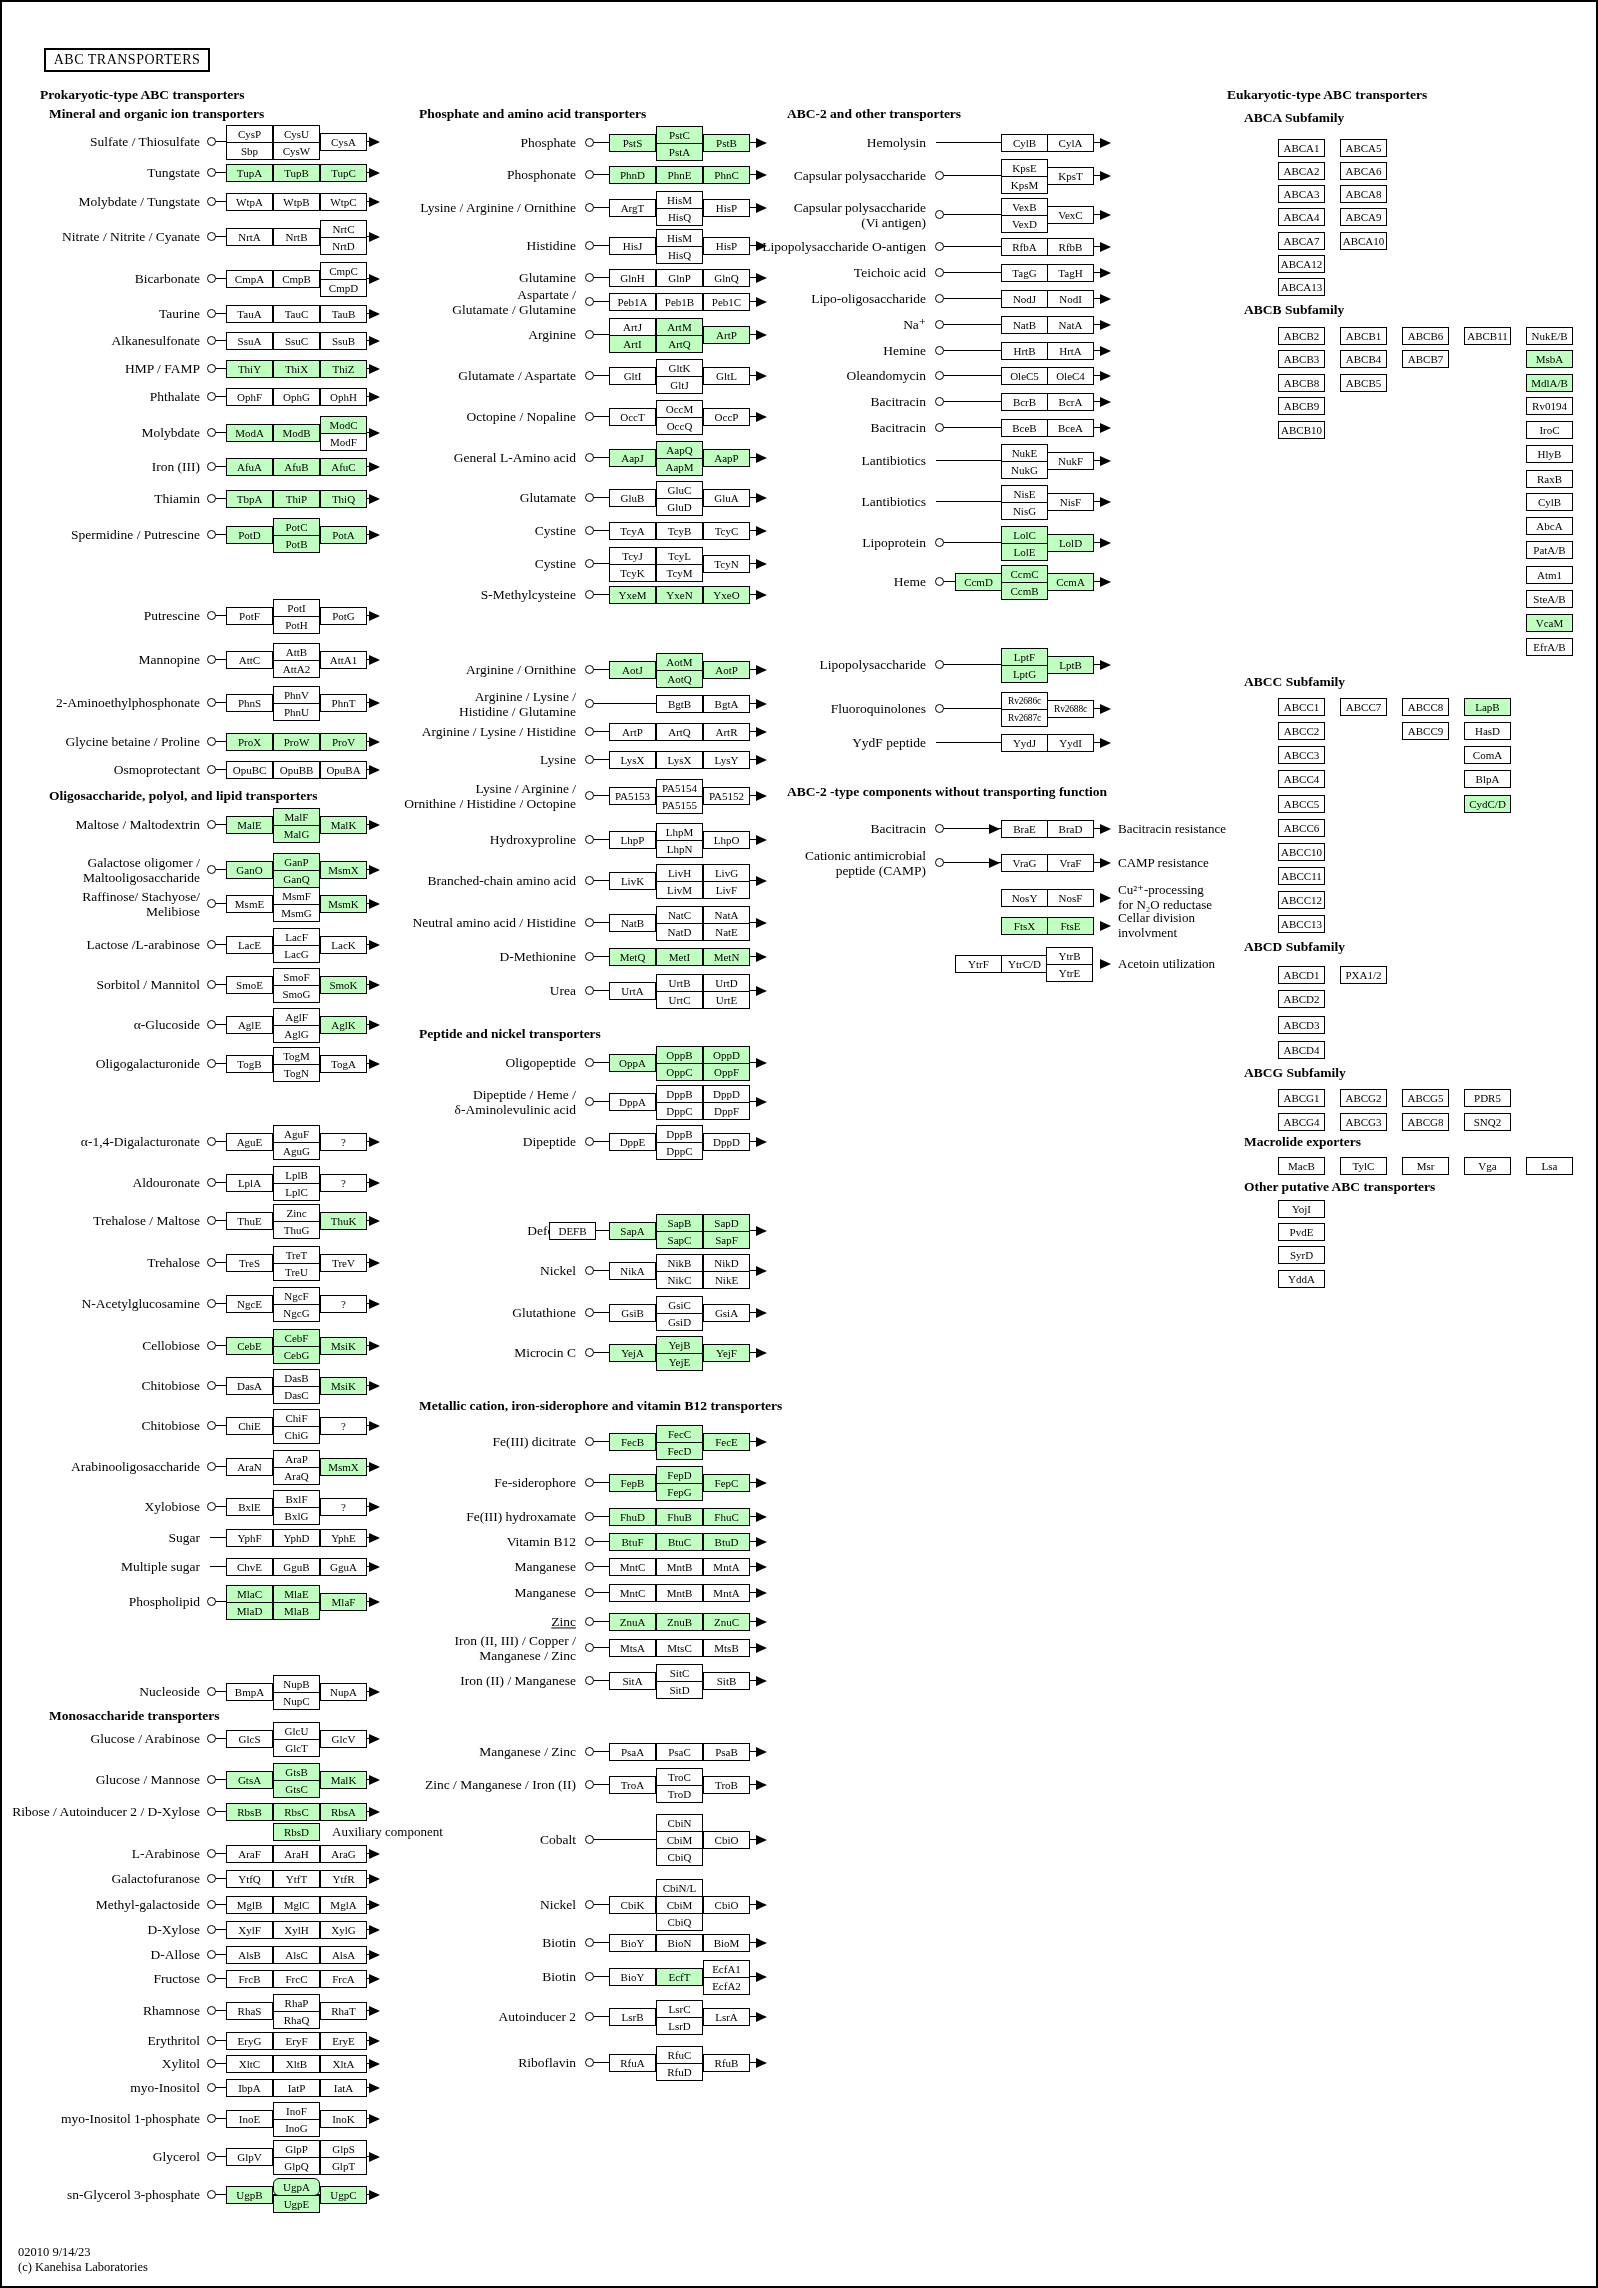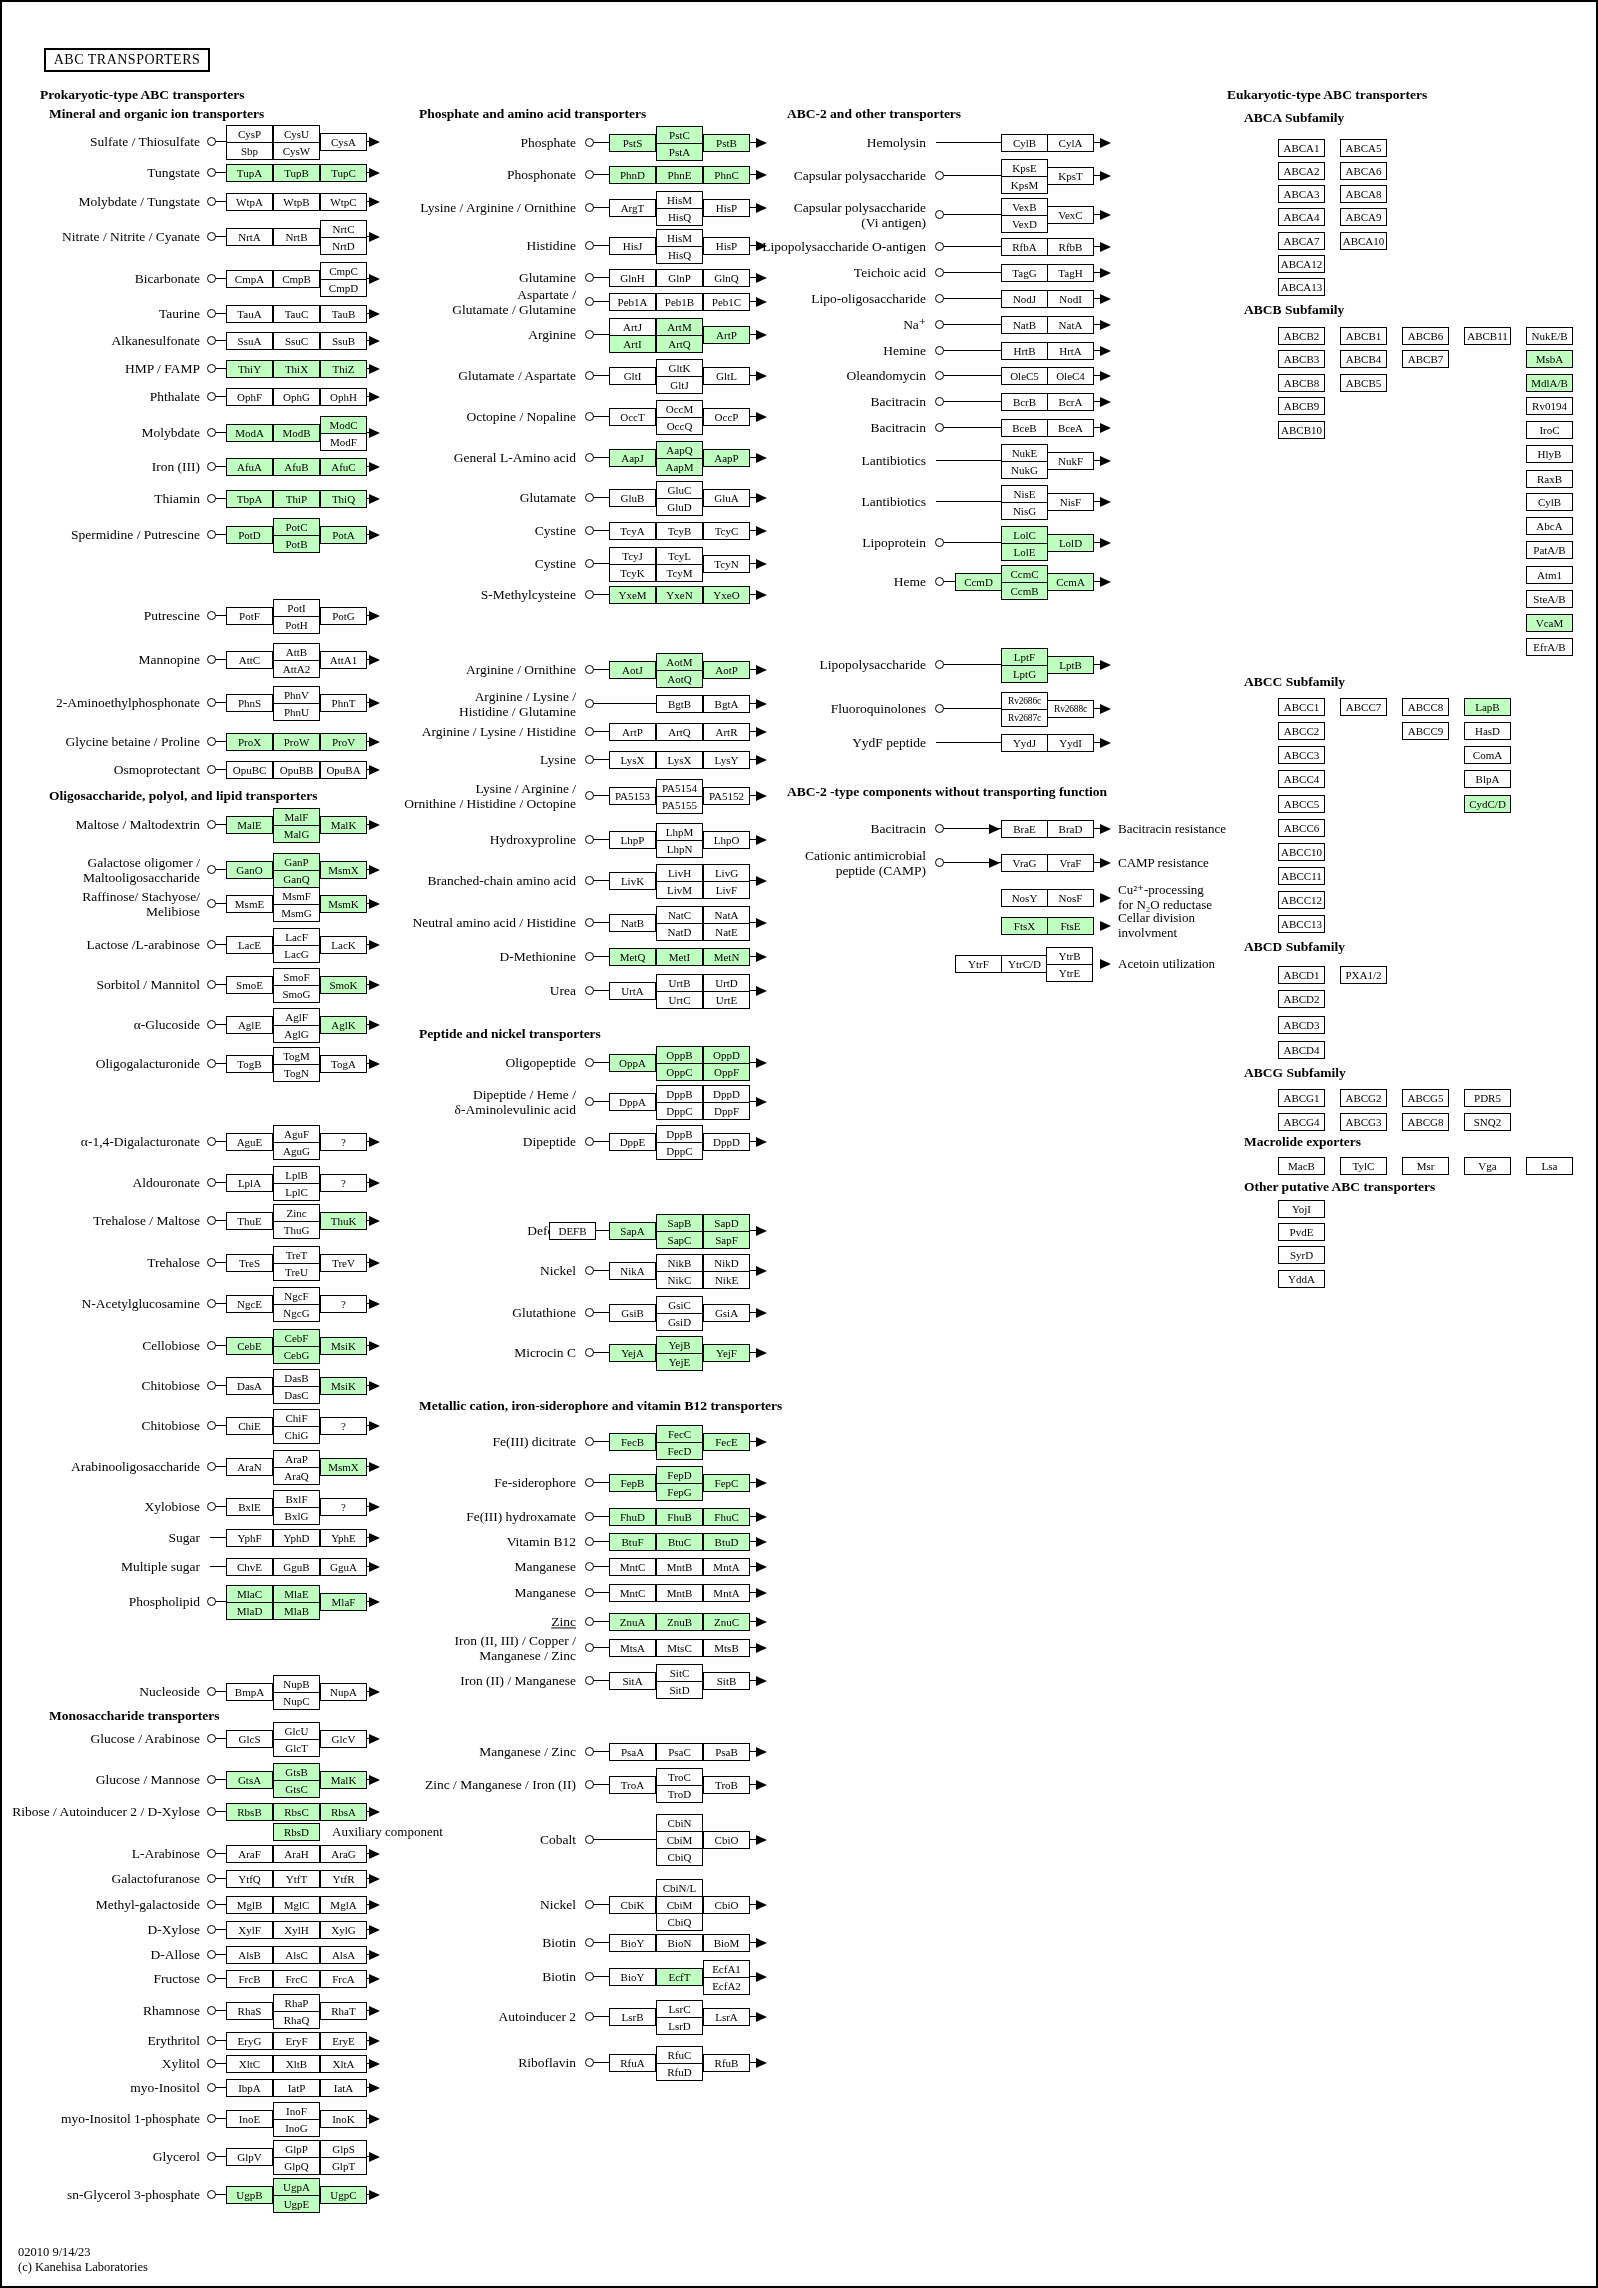--- a/index.html
+++ b/index.html
@@ -458,21 +458,21 @@
     <div class="gbox" style="left: 224px; top: 2146px;">GlpV</div>
     <div class="gbox" style="left: 271px; top: 2138px;">GlpP</div>
     <div class="gbox" style="left: 271px; top: 2155px;">GlpQ</div>
     <div class="gbox" style="left: 318px; top: 2138px;">GlpS</div>
     <div class="gbox" style="left: 318px; top: 2155px;">GlpT</div>
     <div class="tri" style="left: 367px; top: 2150px;"></div>
     <div class="rowlabel" style="right: 1396px; top: 2193px;">sn-Glycerol 3-phosphate</div>
     <div class="hline" style="left: 213px; top: 2192px; width: 155px;"></div>
     <div class="circ" style="left: 205px; top: 2188px;"></div>
     <div class="gbox green" style="left: 224px; top: 2184px;">UgpB</div>
-    <div class="gbox green" style="left: 271px; top: 2176px;">UgpA</div>
+    <div class="gbox green" style="left: 271px; top: 2176px; border-radius: 6px;">UgpA</div>
     <div class="gbox green" style="left: 271px; top: 2193px;">UgpE</div>
     <div class="gbox green" style="left: 318px; top: 2184px;">UgpC</div>
     <div class="tri" style="left: 367px; top: 2188px;"></div>
     <div class="rowlabel" style="right: 1020px; top: 141px;">Phosphate</div>
     <div class="hline" style="left: 591px; top: 140px; width: 164px;"></div>
     <div class="circ" style="left: 583px; top: 136px;"></div>
     <div class="gbox green" style="left: 607px; top: 132px;">PstS</div>
     <div class="gbox green" style="left: 654px; top: 124px;">PstC</div>
     <div class="gbox green" style="left: 654px; top: 141px;">PstA</div>
     <div class="gbox green" style="left: 701px; top: 132px;">PstB</div>

